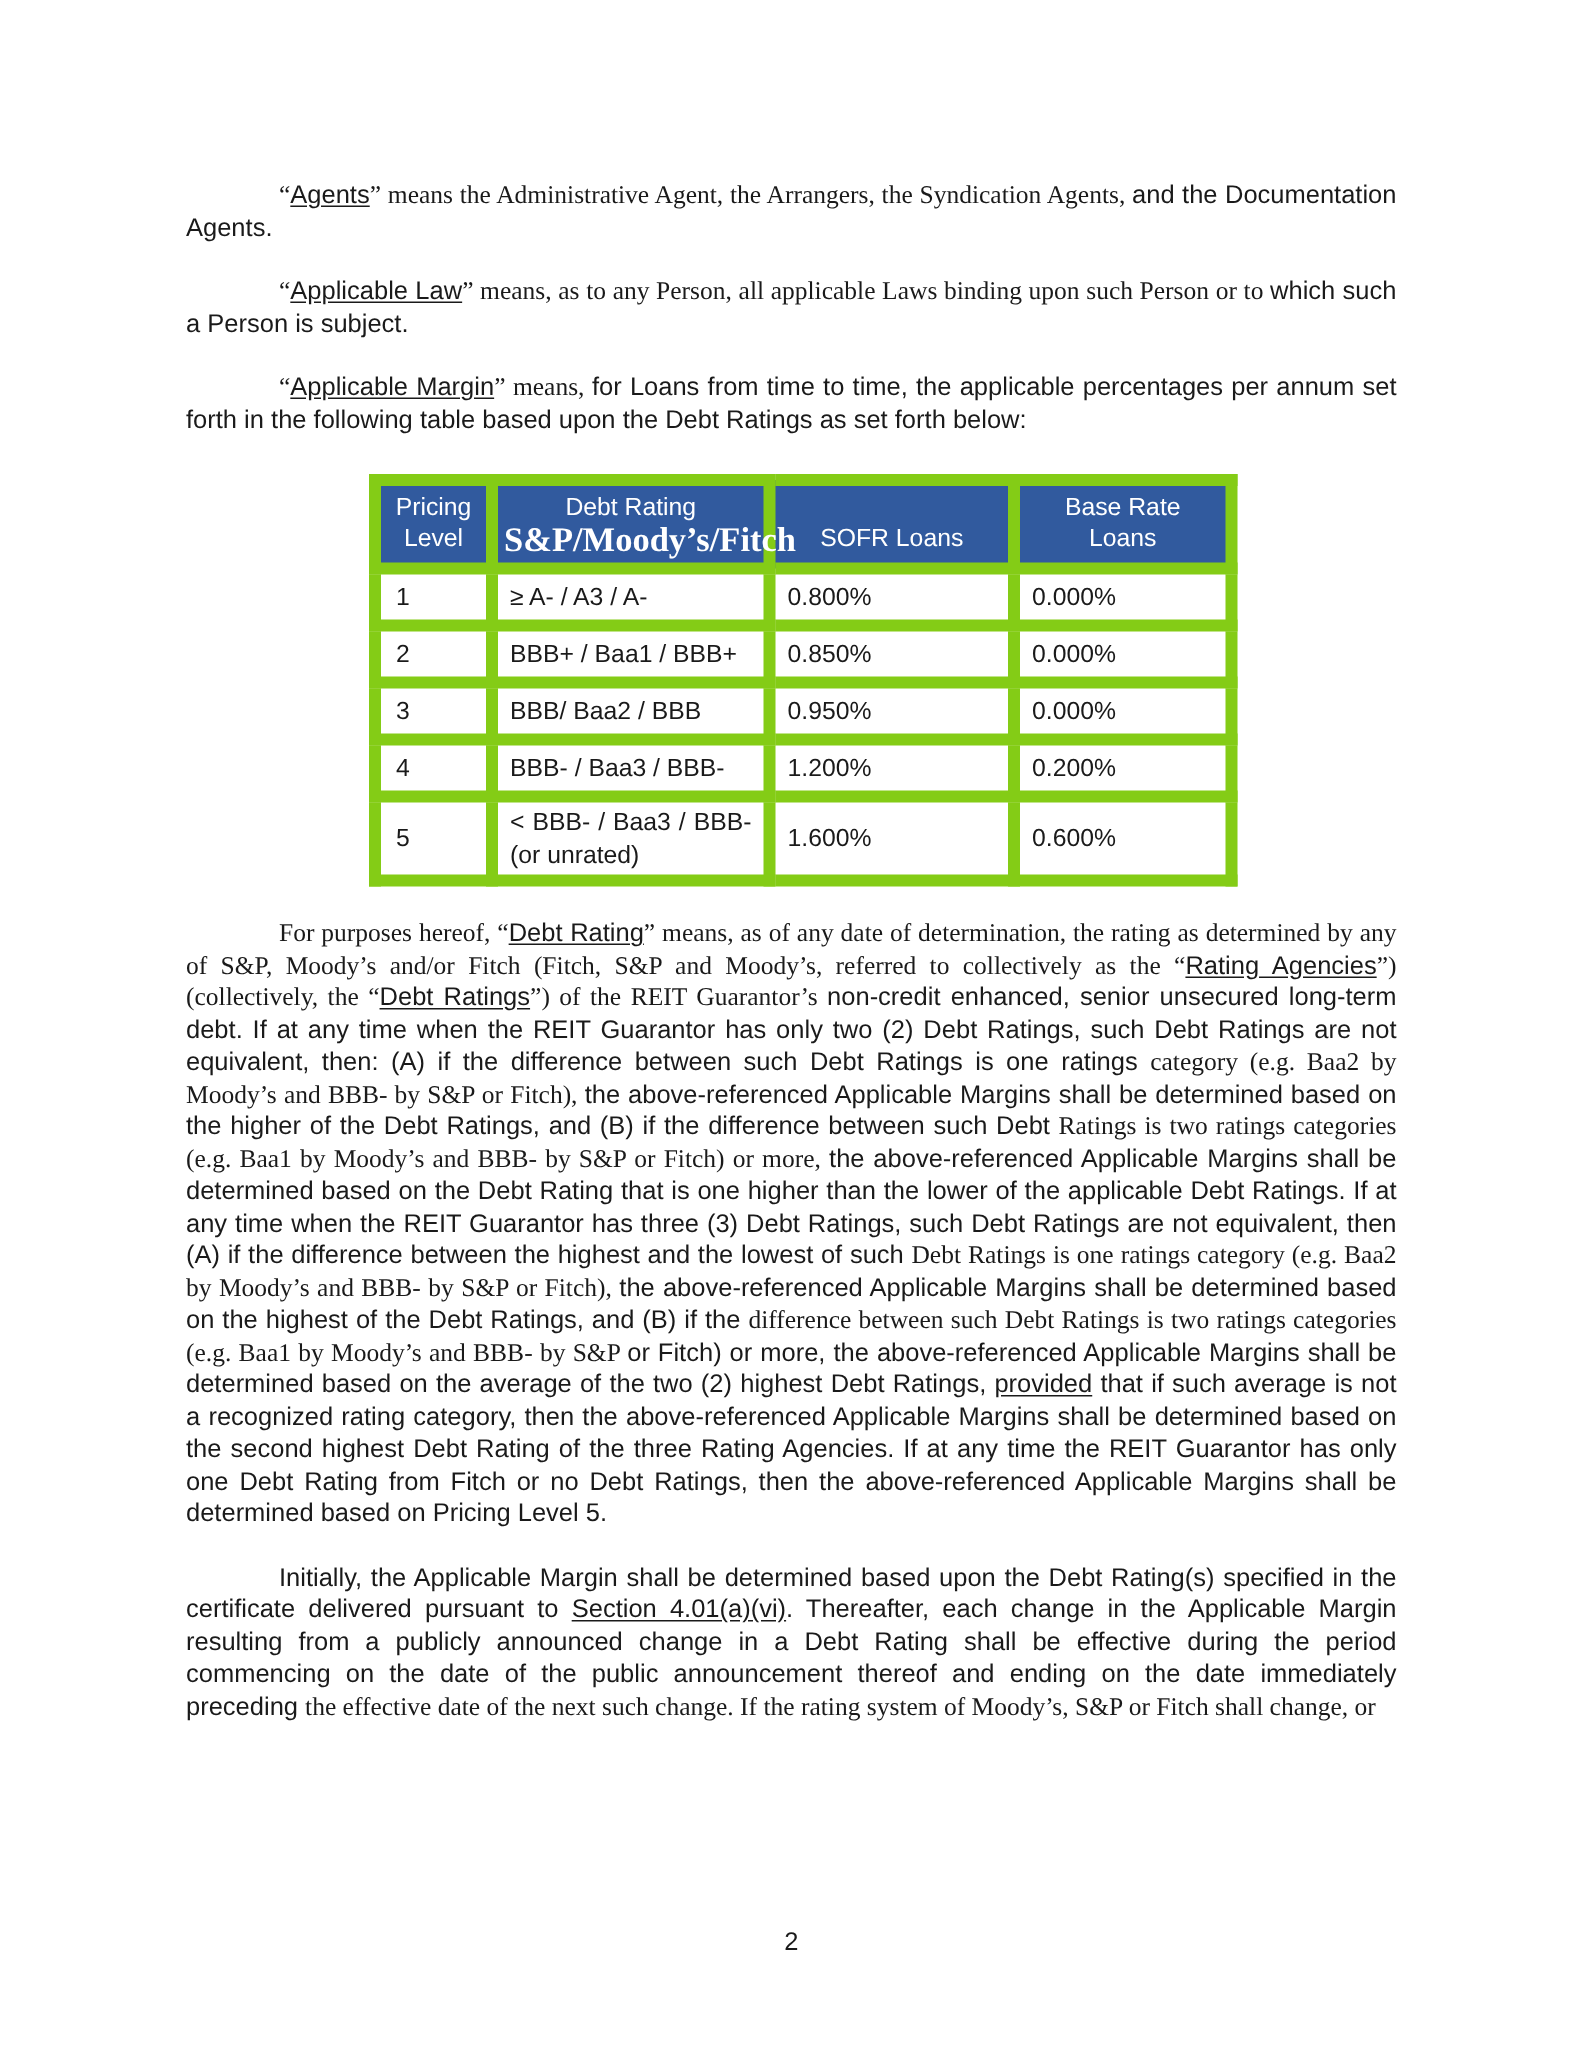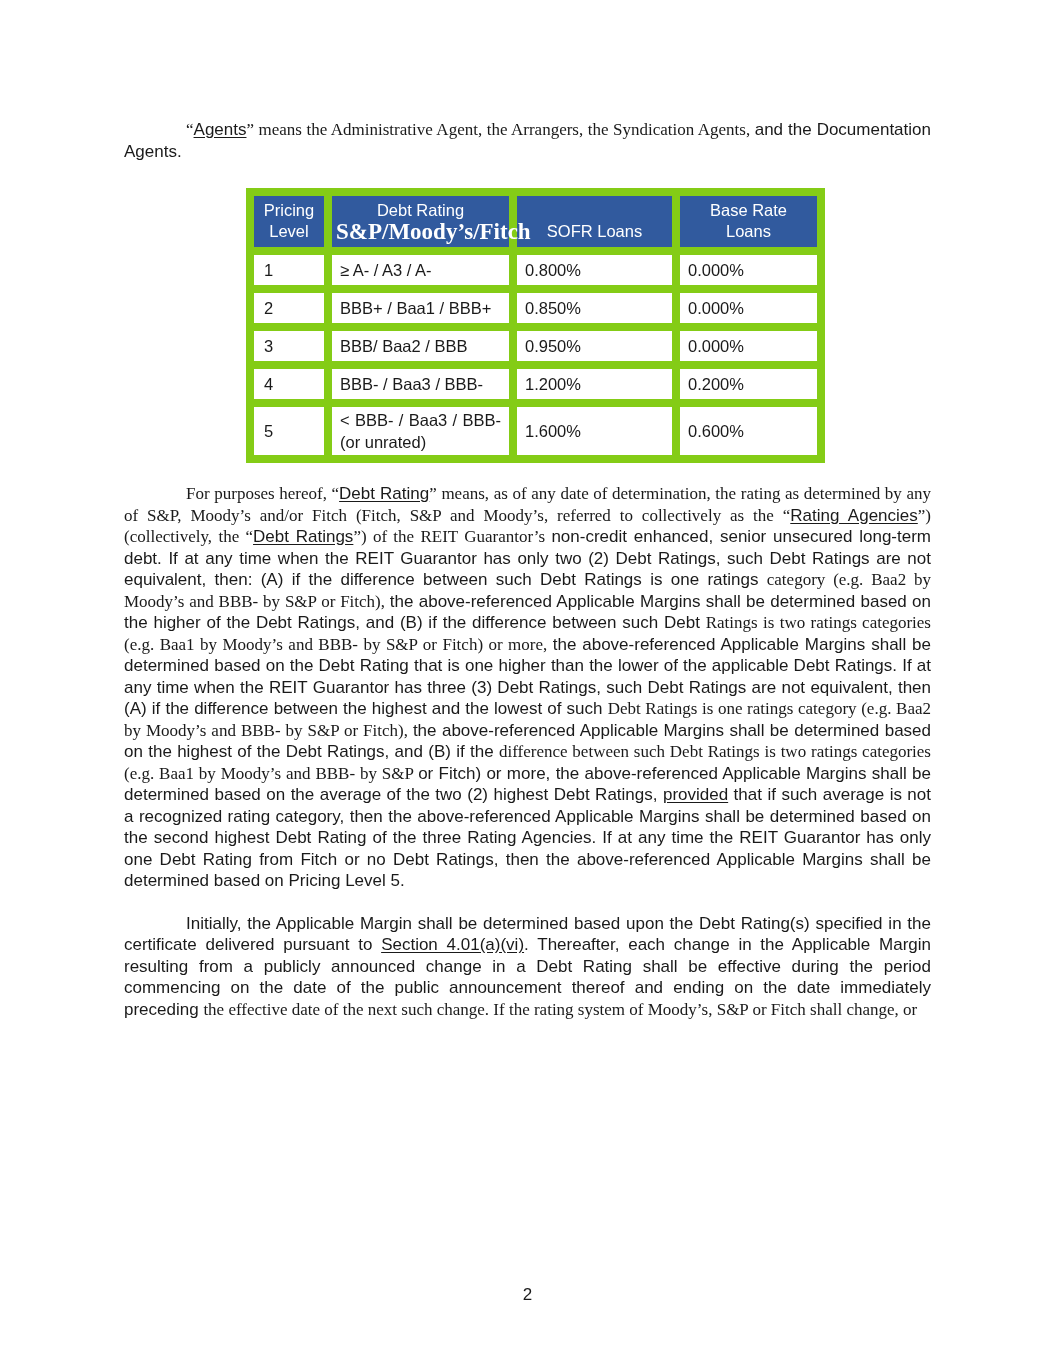--- a/index.html
+++ b/index.html
@@ -82,20 +82,22 @@
     font-size: 17px;
   }
 </style>
 </head>
 <body>
 
 <div class="page">
   <div class="content">
 
     <p class="para serif"><span>“</span><span class="u sans">Agents</span><span>” means the Administrative Agent, the Arrangers, the Syndication Agents, </span><span class="sans">and the Documentation Agents.</span></p>
+    <p class="para serif"><span>“</span><span class="u sans">Applicable Law</span><span>” means, as to any Person, all applicable Laws binding upon such Person or to </span><span class="sans">which such a Person is subject.</span></p>
+    <p class="para serif"><span>“</span><span class="u sans">Applicable Margin</span><span>” means, </span><span class="sans">for Loans from time to time, the applicable percentages per annum set forth in the following table based upon the Debt Ratings as set forth below:</span></p>
 
     <table class="pricing">
       <colgroup>
           <col class="c1">
           <col class="c2">
           <col class="c3">
           <col class="c4">
         </colgroup>
       <thead>
         <tr>

